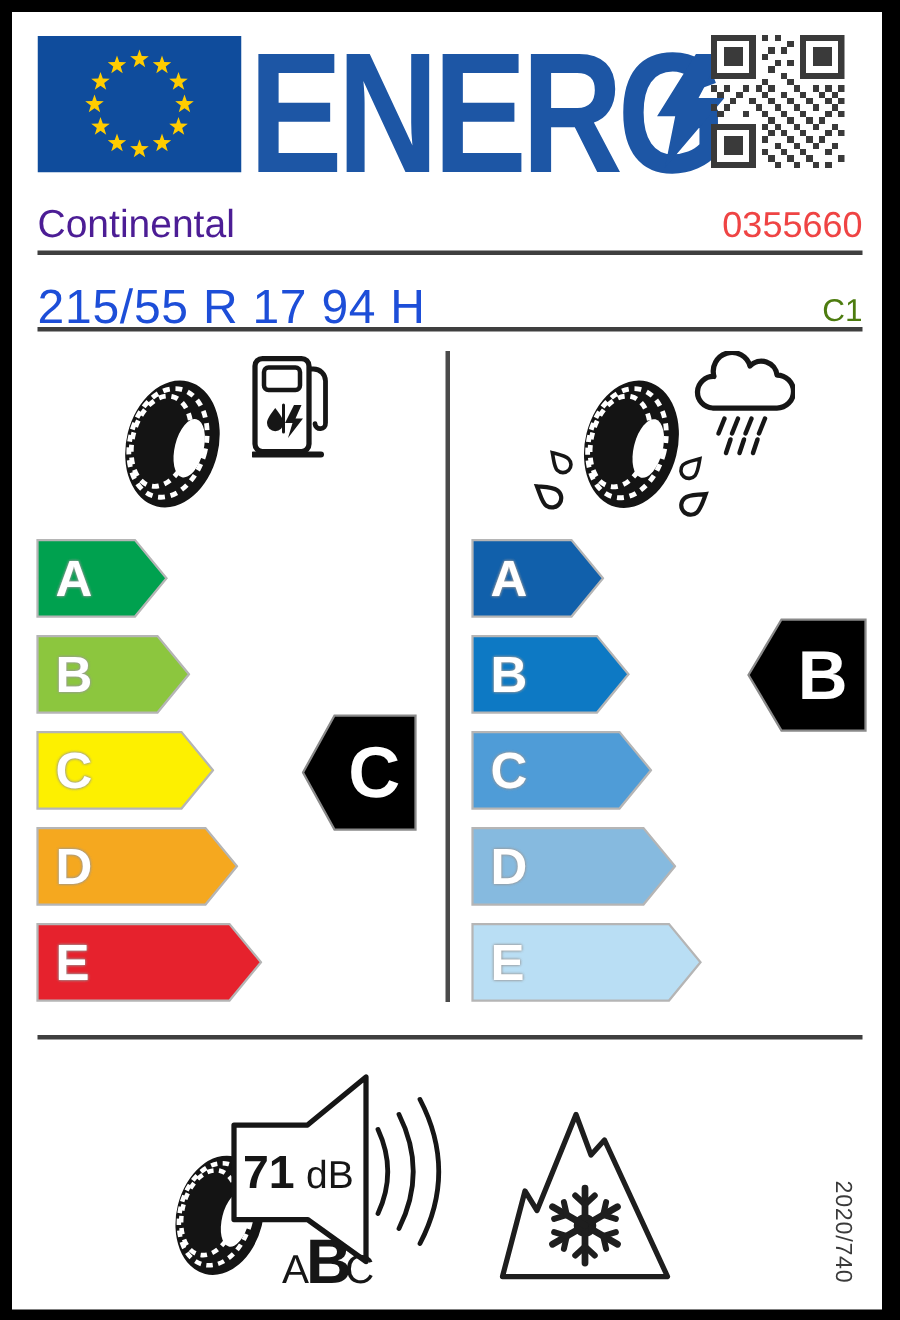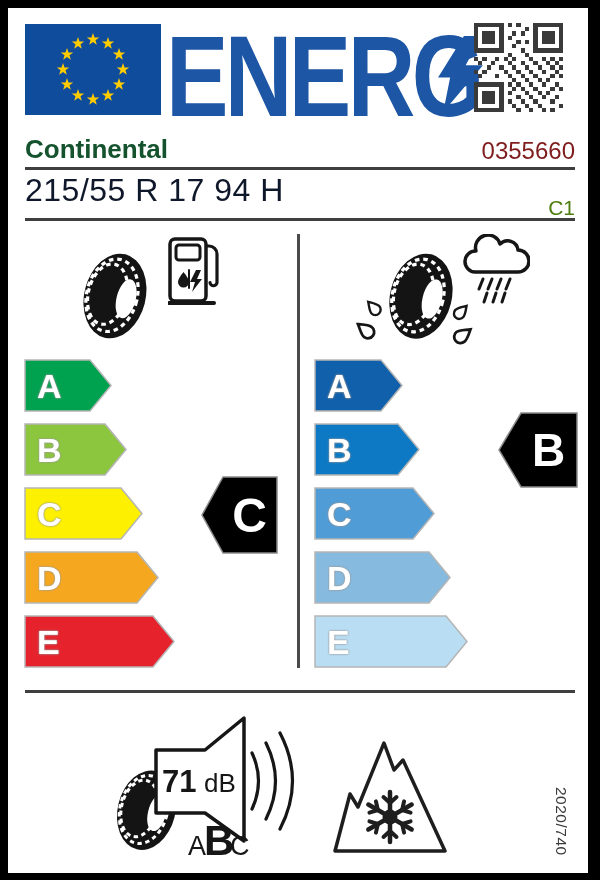--- a/index.html
+++ b/index.html
@@ -1,23 +1,23 @@
 <!DOCTYPE html>
 <html><head>
 <meta charset="utf-8">
 <style>
   html,body{margin:0;padding:0;background:#fff;font-family:"Liberation Sans","DejaVu Sans",sans-serif;}
   #label{position:relative;width:600px;height:880px;background:#fff;overflow:hidden;}
   .abs{position:absolute;}
   #frame{position:absolute;inset:0;border:solid #000;border-width:8px 12px 7px 8px;pointer-events:none;z-index:50;}
   .hline{position:absolute;left:25px;width:550px;height:3px;background:#3f3f3f;}
   #vdivider{position:absolute;left:297px;top:234px;width:2.5px;height:434px;background:#4a4a4a;}
-  #brand-name{left:25px;top:134px;font-size:26px;font-weight:bold;color:#14532d;}
-  #type-id{right:25px;top:137px;font-size:24px;color:#7f1d1d;}
-  #size-text{left:25px;top:172px;font-size:32px;color:#0f172a;letter-spacing:.5px;}
+  #brand-name{left:25px;top:134px;font-size:26px;font-weight:normal;color:#4c1d95;}
+  #type-id{right:25px;top:137px;font-size:24px;color:#ef4444;}
+  #size-text{left:25px;top:186px;font-size:32px;color:#1d4ed8;letter-spacing:.5px;}
   #class-text{right:25px;top:196px;font-size:21px;color:#4d7c0f;}
   #energ-text{left:166px;top:21px;font-size:104px;line-height:100px;font-weight:bold;color:#1d56a5;letter-spacing:-4px;transform:scale(.9,1.1);transform-origin:0 0;white-space:nowrap;}
   .arrow{height:53px;}
   .arrow svg{display:block;}
   .grade-letter{position:absolute;left:13px;top:0;line-height:55px;font-size:34px;font-weight:bold;color:#fff;text-shadow:0 0 2px #9a9a9a,0 0 2px #9a9a9a;}
   .indicator .ind-letter{position:absolute;top:0;bottom:0;display:flex;align-items:center;justify-content:center;color:#fff;font-weight:bold;}
   #fuel-indicator .ind-letter{left:22px;right:2px;font-size:48px;}
   #wet-indicator .ind-letter{left:23px;right:2px;font-size:46px;}
   #regulation{left:552px;top:787px;height:72px;writing-mode:vertical-rl;text-orientation:sideways;font-size:15.5px;color:#3a3a3a;letter-spacing:.5px;}
   svg text{font-family:"Liberation Sans","DejaVu Sans",sans-serif;}

